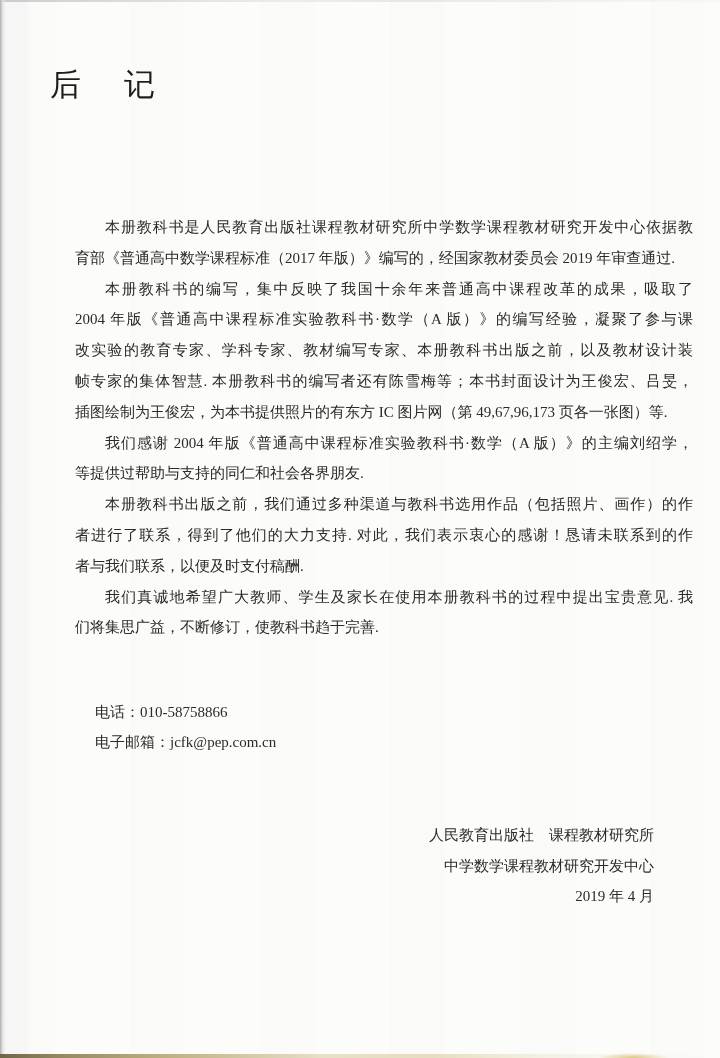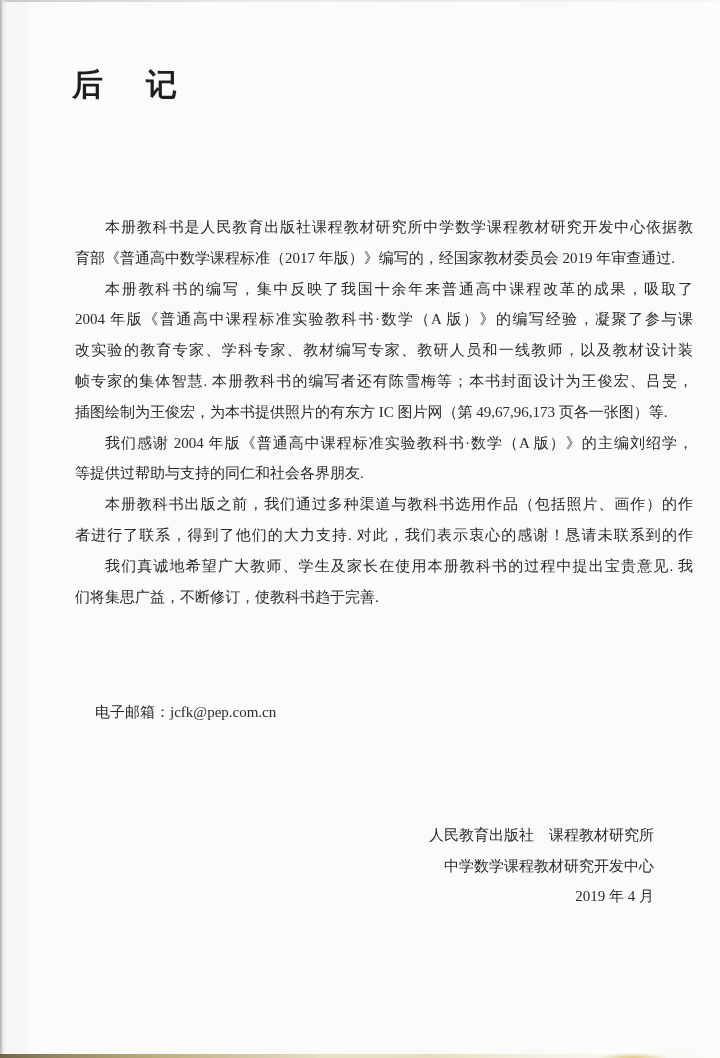--- a/index.html
+++ b/index.html
@@ -30,22 +30,22 @@
   .edge-bottom {
     position: absolute; left: 0; bottom: 0; right: 0; height: 4px;
     background: linear-gradient(90deg, #6e6647 0%, #948860 8%, #bdae7e 22%, rgba(214,203,158,0.55) 45%, rgba(222,212,170,0.75) 60%, rgba(230,222,185,0.35) 75%, rgba(235,230,200,0.12) 90%, rgba(240,238,230,0) 100%);
   }
   .edge-bottom-glint {
     position: absolute; bottom: 0; left: 598px; width: 70px; height: 5px;
     background: radial-gradient(ellipse at center bottom, rgba(212,185,96,0.8) 0%, rgba(212,185,96,0) 70%);
   }
 
   .title {
-    position: absolute; left: 72px; top: 64px;
-    font-size: 31px; font-weight: 700; letter-spacing: 6px;
+    position: absolute; left: 50px; top: 64px;
+    font-size: 31px; font-weight: 400; letter-spacing: 6px;
     color: #1e1e1e;
   }
 
   .body-text {
     position: absolute; left: 75px; top: 212px; width: 618px;
     font-size: 15px; line-height: 30.8px;
   }
   .line {
     text-align: justify;
     height: 30.8px;
@@ -75,32 +75,34 @@
   <div class="edge-bottom-glint"></div>
 
   <div class="title">后　记</div>
 
   <div class="body-text">
 
   <div class="line" data-kind="indent fill">本册教科书是人民教育出版社课程教材研究所中学数学课程教材研究开发中心依据教</div>
       <div class="line" data-kind="end">育部《普通高中数学课程标准（2017 年版）》编写的，经国家教材委员会 2019 年审查通过.</div>
       <div class="line" data-kind="indent fill">本册教科书的编写，集中反映了我国十余年来普通高中课程改革的成果，吸取了</div>
       <div class="line" data-kind="fill">2004 年版《普通高中课程标准实验教科书·数学（A 版）》的编写经验，凝聚了参与课</div>
-      <div class="line" data-kind="fill">改实验的教育专家、学科专家、教材编写专家、教研人员和一线教师，以及教材设计装</div>
+      <div class="line" data-kind="fill">改实验的教育专家、学科专家、教材编写专家、本册教科书出版之前，以及教材设计装</div>
       <div class="line" data-kind="fill">帧专家的集体智慧. 本册教科书的编写者还有陈雪梅等；本书封面设计为王俊宏、吕旻，</div>
       <div class="line" data-kind="end">插图绘制为王俊宏，为本书提供照片的有东方 IC 图片网（第 49,67,96,173 页各一张图）等.</div>
       <div class="line" data-kind="indent fill">我们感谢 2004 年版《普通高中课程标准实验教科书·数学（A 版）》的主编刘绍学，</div>
       <div class="line" data-kind="end">等提供过帮助与支持的同仁和社会各界朋友.</div>
       <div class="line" data-kind="indent fill">本册教科书出版之前，我们通过多种渠道与教科书选用作品（包括照片、画作）的作</div>
       <div class="line" data-kind="fill">者进行了联系，得到了他们的大力支持. 对此，我们表示衷心的感谢！恳请未联系到的作</div>
+      <div class="line" data-kind="end">者与我们联系，以便及时支付稿酬.</div>
       <div class="line" data-kind="indent fill">我们真诚地希望广大教师、学生及家长在使用本册教科书的过程中提出宝贵意见. 我</div>
       <div class="line" data-kind="end">们将集思广益，不断修订，使教科书趋于完善.</div>
     </div>
 
   <div class="contact">
+    <div>电话：010-58758866</div>
     <div>电子邮箱：jcfk@pep.com.cn</div>
   </div>
 
   <div class="signature">
     <div>人民教育出版社　课程教材研究所</div>
     <div>中学数学课程教材研究开发中心</div>
     <div>2019 年 4 月</div>
   </div>
 
 </div>

